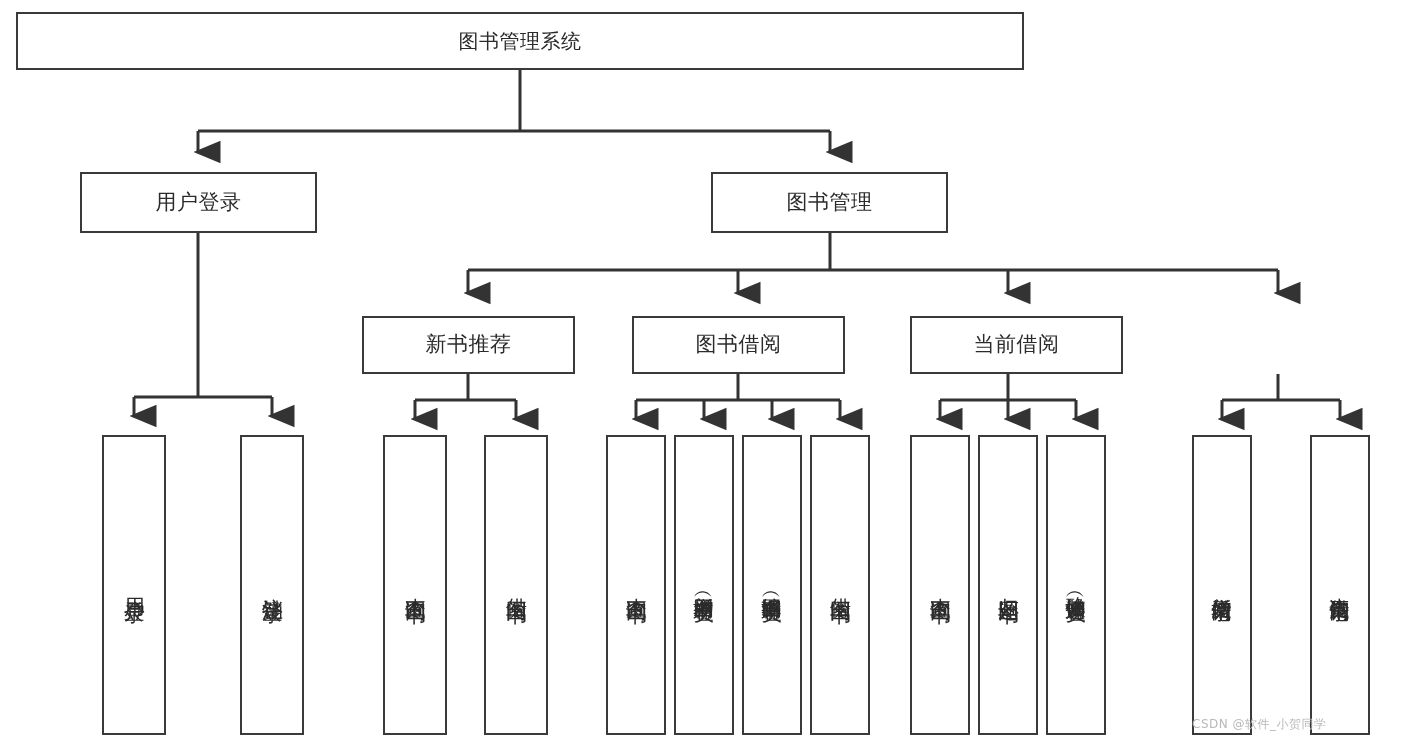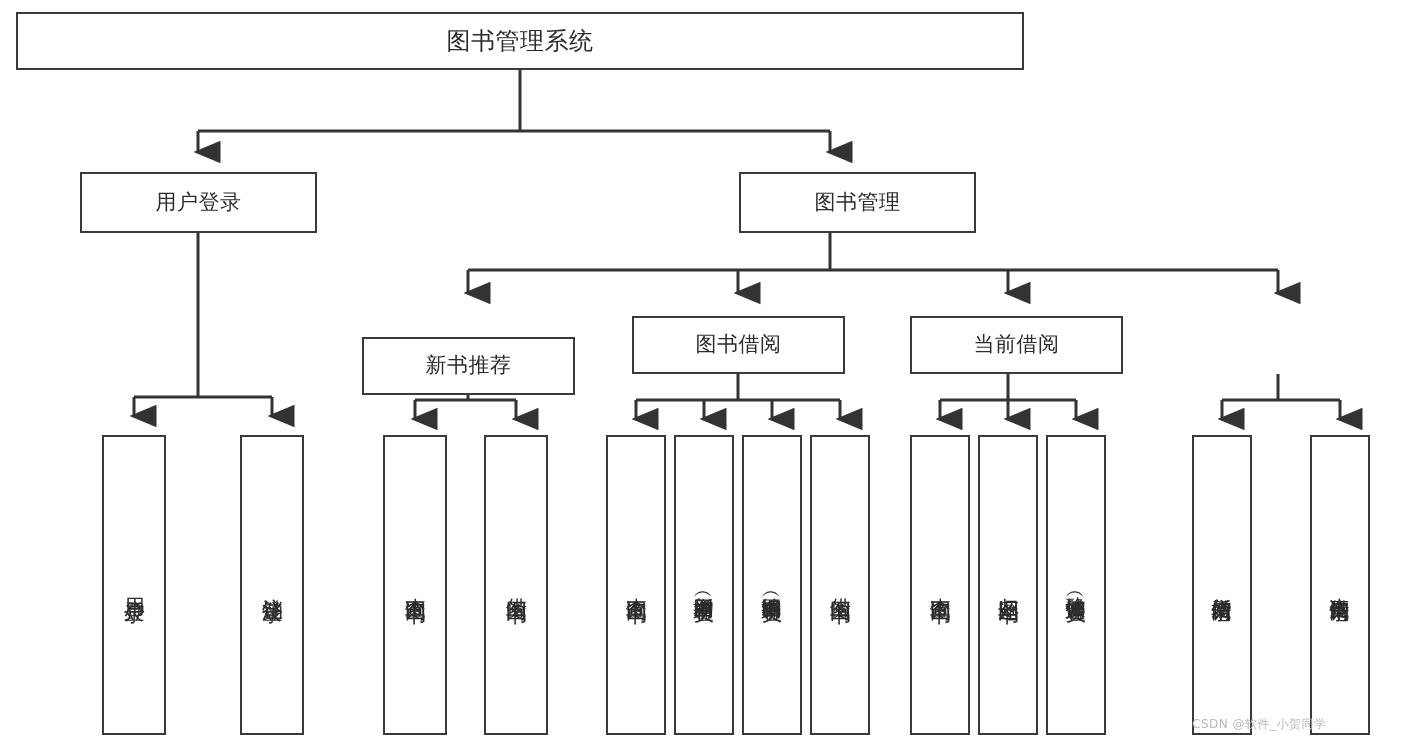--- a/index.html
+++ b/index.html
@@ -41,21 +41,21 @@
     line-height: 1.12;
     white-space: nowrap;
     color: #2b2b2b;
   }
   
   .node.horiz .node-label {
     font-size: 21px;
     letter-spacing: 0.5px;
   }
   .node.root .node-label {
-    font-size: 24px;
+    font-size: 20px;
   }
   
   .node.vert {
     align-items: center;
     justify-content: center;
     padding: 6px 0;
   }
   .node.vert .node-label {
     writing-mode: vertical-rl;
     text-orientation: upright;
@@ -132,25 +132,25 @@
     </g>
   </svg>
 
   <div class="node horiz root" style="left:16px; top:12px; width:1008px; height:58px;">
     <span class="node-label">图书管理系统</span>
   </div>
 
   <div class="node horiz" style="left:80px; top:172px; width:237px; height:61px;">
     <span class="node-label">用户登录</span>
   </div>
-  <div class="node horiz" style="left:711px; top:172px; width:237px; height:61px;margin-left:28px;">
+  <div class="node horiz" style="left:711px; top:172px; width:237px; height:61px;">
     <span class="node-label">图书管理</span>
   </div>
 
-  <div class="node horiz" style="left:362px; top:316px; width:213px; height:58px;margin-top:21px;">
+  <div class="node horiz" style="left:362px; top:316px; width:213px; height:58px;">
     <span class="node-label">新书推荐</span>
   </div>
   <div class="node horiz" style="left:632px; top:316px; width:213px; height:58px;">
     <span class="node-label">图书借阅</span>
   </div>
   <div class="node horiz" style="left:902px; top:316px; width:213px; height:58px;margin-left:8px;">
     <span class="node-label">当前借阅</span>
   </div>
 
   <div class="node vert" style="left:102px; top:435px; width:64px; height:300px;">

